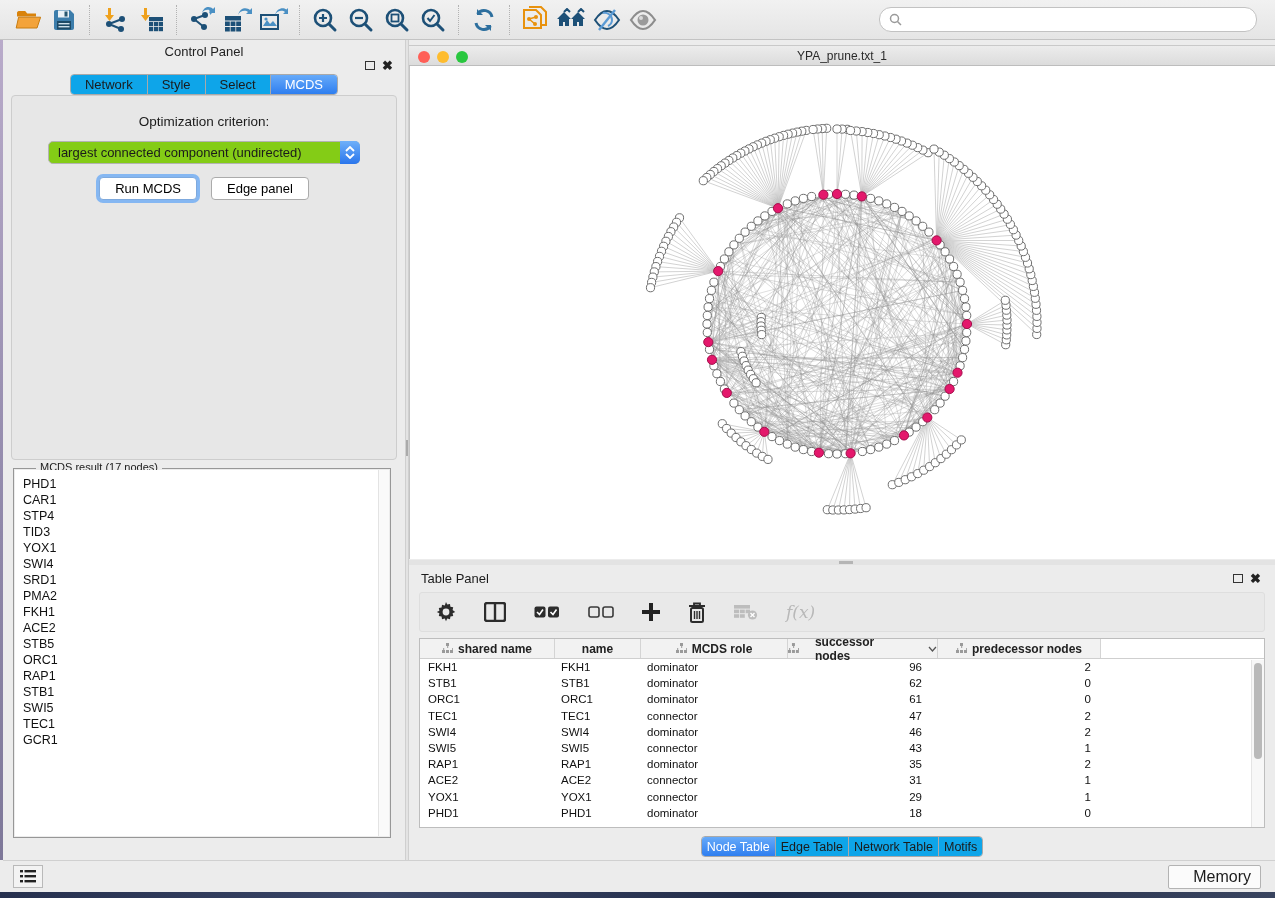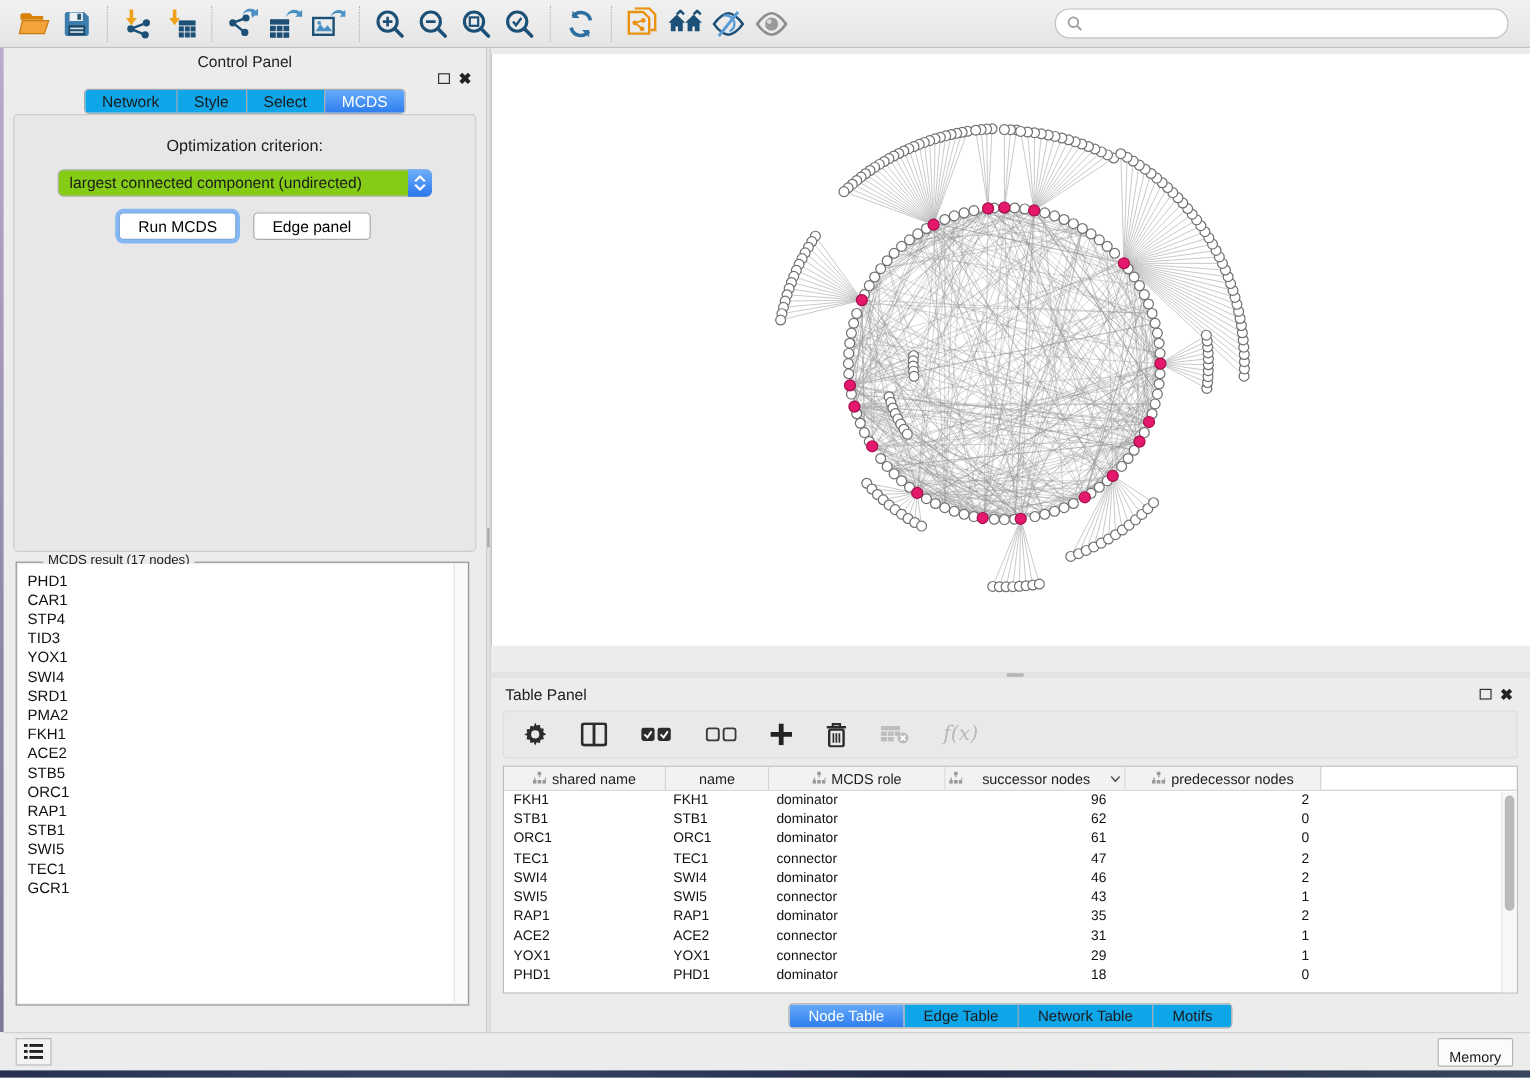--- a/index.html
+++ b/index.html
@@ -76,41 +76,41 @@
   #table-panel { position:absolute; top:525px; left:0; right:0; bottom:0; background:#ececec; }
   #tp-header { height:22px; display:flex; align-items:center; padding:4px 14px 0 12px; }
   #tp-toolbar { margin:5px 10px 0; height:40px; background:#e9e9e9; border:1px solid #dedede;
     border-radius:3px; display:flex; align-items:center; gap:28px; padding:0 16px; }
   .tt-icon { display:flex; align-items:center; justify-content:center; height:26px; }
   #fx-label { font-family:"DejaVu Serif", serif; font-style:italic; font-size:17px; color:#b8b8b8; }
 
   #node-table { margin:6px 10px 0; background:#fff; border:1px solid #bdbdbd; height:190px; position:relative; overflow:hidden; }
   #thead { display:flex; height:20px; border-bottom:1px solid #cfcfcf; }
   .th { background:#f2f2f2; border-right:1px solid #d4d4d4; display:flex; align-items:center;
-    justify-content:center; gap:5px; font-size:12px; color:#222; }
+    justify-content:center; gap:5px; font-size:12px; color:#222;font-weight:bold; }
   .th:nth-child(1){ width:135px; } .th:nth-child(2){ width:86px; } .th:nth-child(3){ width:147px; }
   .th:nth-child(4){ width:150px;gap:16px; } .th:nth-child(5){ width:163px; }
   .trow { display:flex; height:16.2px; align-items:center; font-size:11.5px; color:#111; }
   .td { overflow:hidden; white-space:nowrap; }
   .td:nth-child(1){ width:135px; padding-left:8px; } .td:nth-child(2){ width:86px; padding-left:6px; }
   .td:nth-child(3){ width:147px; padding-left:6px; }
   .td:nth-child(4){ width:150px; text-align:right; padding-right:16px; }
   .td:nth-child(5){ width:163px; text-align:right; padding-right:10px; }
   #table-scrollbar { position:absolute; top:21px; right:0; bottom:0; width:13px; background:#f7f7f7; border-left:1px solid #e4e4e4; }
   #table-thumb { position:absolute; top:3px; right:2px; width:8px; height:96px; background:#b9b9b9; border-radius:5px; }
 
   #tp-tabs { position:absolute; bottom:3px; left:0; right:0; display:flex; justify-content:center; }
-  #tp-tabs .seg { font-size:12.5px; padding:2px 16px; }
+  #tp-tabs .seg { font-size:12.5px; padding:2px 5px; }
 
   
   #status-bar { position:absolute; left:3px; right:0; bottom:6px; height:32px; background:#ececec; border-top:1px solid #d0d0d0;
     display:flex; align-items:center; padding:0 14px 0 10px; }
   #list-btn { width:30px; height:23px; background:#f3f3f3; border:1px solid #b9b9b9; display:flex; align-items:center; justify-content:center; }
   #memory-btn { margin-left:auto; height:24px; background:#fbfbfb; border:1px solid #b3b3b3; border-radius:2px;
-    display:flex; align-items:center; gap:5px; padding:0 9px; font-size:12px;flex-direction:column; }
+    display:flex; align-items:center; gap:5px; padding:0 9px; font-size:16px; }
   #memory-dot { width:10px; height:10px; border-radius:50%; }
   #wallpaper-bottom { position:absolute; left:0; right:0; bottom:0; height:6px;
     background:linear-gradient(90deg,#26304e,#3a4668 30%,#222c48 60%,#39445f); }
   svg { display:block; }
 </style>
 </head>
 <body>
 
 <div id="app">
 
@@ -330,20 +330,28 @@
         <div id="result-scroll"></div>
       </div>
     </div>
 
     <div id="v-divider">
         <div id="v-grip"></div>
       </div>
 
     <div id="right-col">
       <div id="network-window">
+        <div id="net-titlebar">
+          <span class="traffic">
+            <span class="light" style="background:#ff5f57"></span>
+            <span class="light" style="background:#febc2e"></span>
+            <span class="light" style="background:#29c73f"></span>
+          </span>
+          <span id="net-title">YPA_prune.txt_1</span>
+        </div>
         <div id="net-canvas">
           <svg id="net-svg" width="866" height="493" viewBox="0 0 866 493">
               <g>
                 <line x1="554.5" y1="283.4" x2="385.2" y2="381.1" stroke="#9c9c9c" stroke-width="0.65" opacity="0.5"></line>
                 <line x1="298.1" y1="275.0" x2="323.9" y2="178.9" stroke="#9c9c9c" stroke-width="0.65" opacity="0.5"></line>
                 <line x1="301.4" y1="224.4" x2="435.5" y2="128.3" stroke="#9c9c9c" stroke-width="0.65" opacity="0.5"></line>
                 <line x1="303.9" y1="299.8" x2="410.0" y2="386.9" stroke="#9c9c9c" stroke-width="0.65" opacity="0.5"></line>
                 <line x1="427.0" y1="128.0" x2="506.1" y2="154.9" stroke="#9c9c9c" stroke-width="0.65" opacity="0.5"></line>
                 <line x1="435.5" y1="387.7" x2="297.3" y2="266.5" stroke="#9c9c9c" stroke-width="0.65" opacity="0.5"></line>
                 <line x1="476.7" y1="137.9" x2="341.3" y2="160.3" stroke="#9c9c9c" stroke-width="0.65" opacity="0.5"></line>

